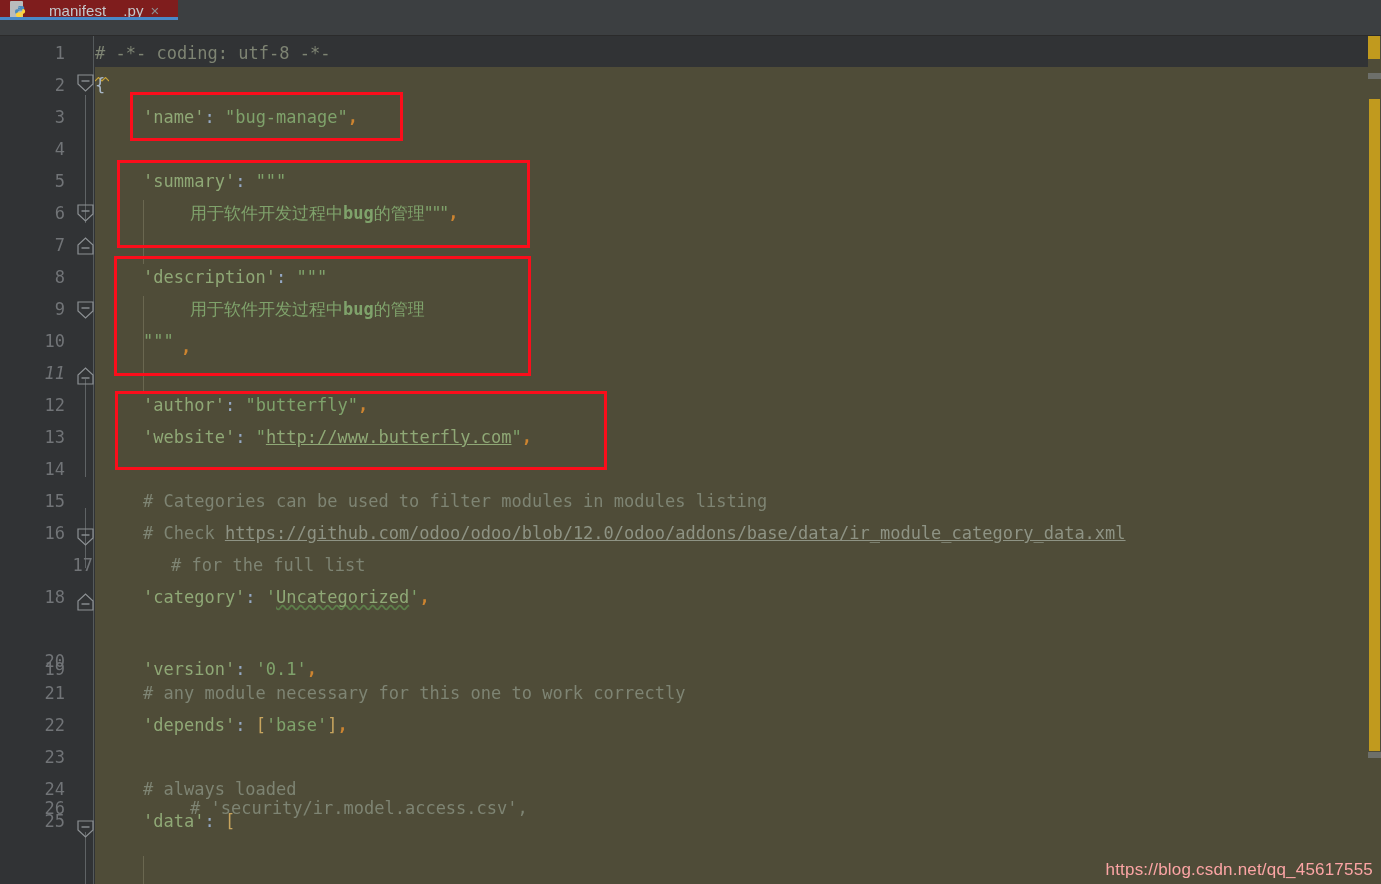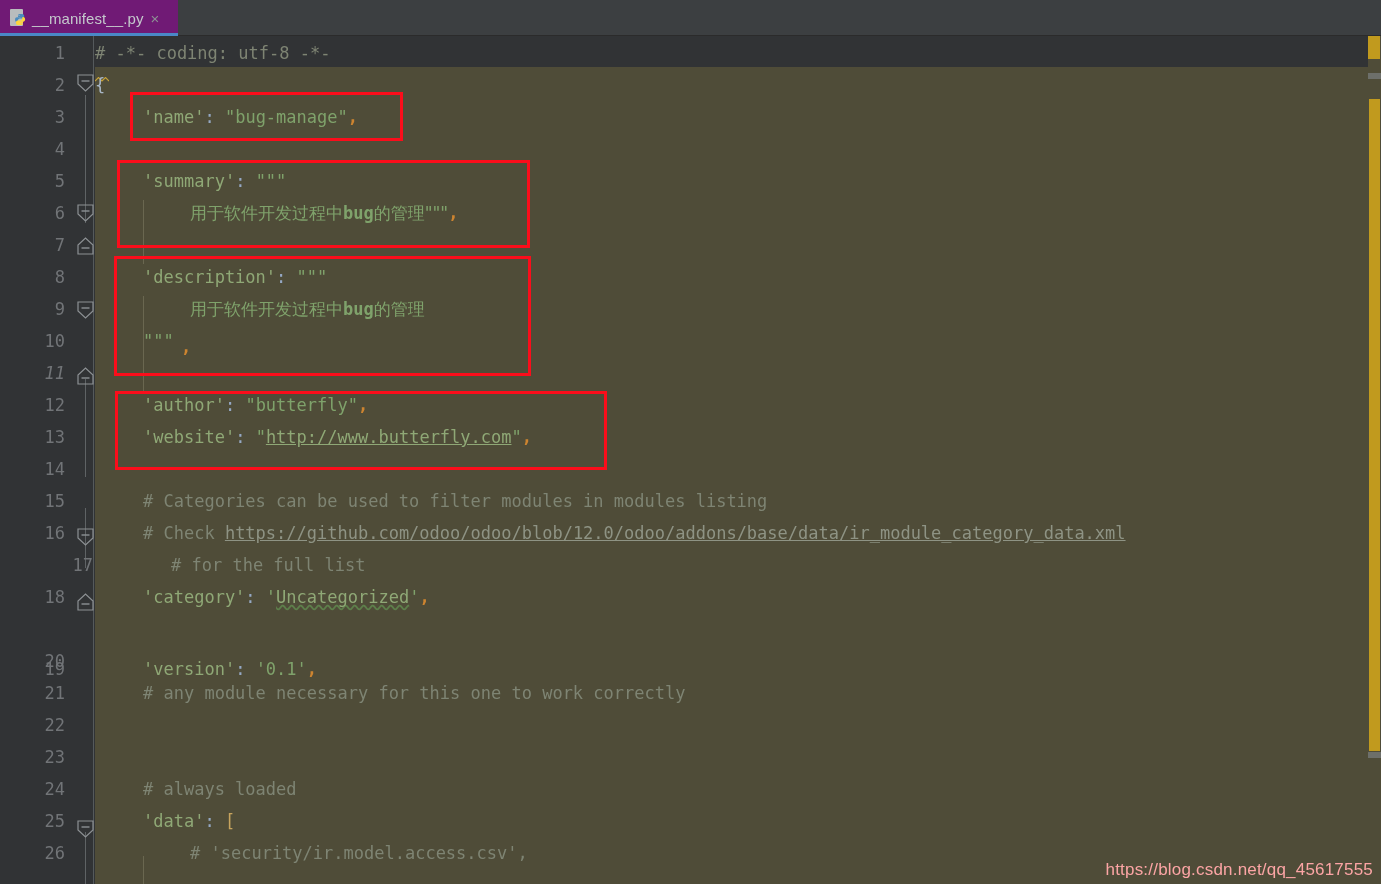--- a/index.html
+++ b/index.html
@@ -13,22 +13,22 @@
 
   
   .tabbar {
     position: absolute; left: 0; top: 0;
     width: 1381px; height: 36px;
     background: #3c3f41;
     border-bottom: 1px solid #2b2b2b;
   }
   .tab {
     position: absolute; left: 0; top: 0;
-    width: 178px; height: 36px;
-    background: #701a75;
+    width: 178px; height: 20px;
+    background: #7f1d1d;
     display: flex; align-items: center;
     padding: 0 16px 0 10px;
     font-family: "Liberation Sans", sans-serif;
   }
   .tab-underline {
     position: absolute; left: 0; bottom: 0;
     width: 178px; height: 3px;
     background: #4a88c7;
   }
   .py-icon {
@@ -356,37 +356,38 @@
       <span class="lnum">20</span>
     </div>
 
     <div class="row" style="top:641px;">
       <span class="lnum">21</span>
       <span class="code"><span style="display:inline-block;width:48px;"></span><span class="cmt"># any module necessary for this one to work correctly</span></span>
     </div>
 
     <div class="row" style="top:673px;">
       <span class="lnum">22</span>
+      <span class="code"><span style="display:inline-block;width:48px;"></span><span class="key">'depends'</span><span class="colon">:</span> <span class="brkt">[</span><span class="str">'base'</span><span class="brkt">]</span><span class="comma">,</span></span>
     </div>
 
     <div class="row" style="top:705px;">
       <span class="lnum">23</span>
     </div>
 
     <div class="row" style="top:737px;">
       <span class="lnum">24</span>
       <span class="code"><span style="display:inline-block;width:48px;"></span><span class="cmt"># always loaded</span></span>
     </div>
 
     <div class="row" style="top:769px;">
       <span class="lnum">25</span>
       <span class="code"><span style="display:inline-block;width:48px;"></span><span class="key">'data'</span><span class="colon">:</span> <span class="brkt">[</span></span>
     </div>
 
-    <div class="row" style="top:801px;">
+    <div class="row" style="top:756px;">
       <span class="lnum">26</span>
       <span class="code"><span style="display:inline-block;width:95px;"></span><span class="cmt"># 'security/ir.model.access.csv',</span></span>
     </div>
 
   </div>
 
   <div class="redbox" style="left:130px;top:56px;width:273px;height:49px;"></div>
   <div class="redbox" style="left:117px;top:124px;width:413px;height:88px;"></div>
   <div class="redbox" style="left:114px;top:220px;width:417px;height:120px;"></div>
   <div class="redbox" style="left:115px;top:355px;width:492px;height:79px;"></div>

